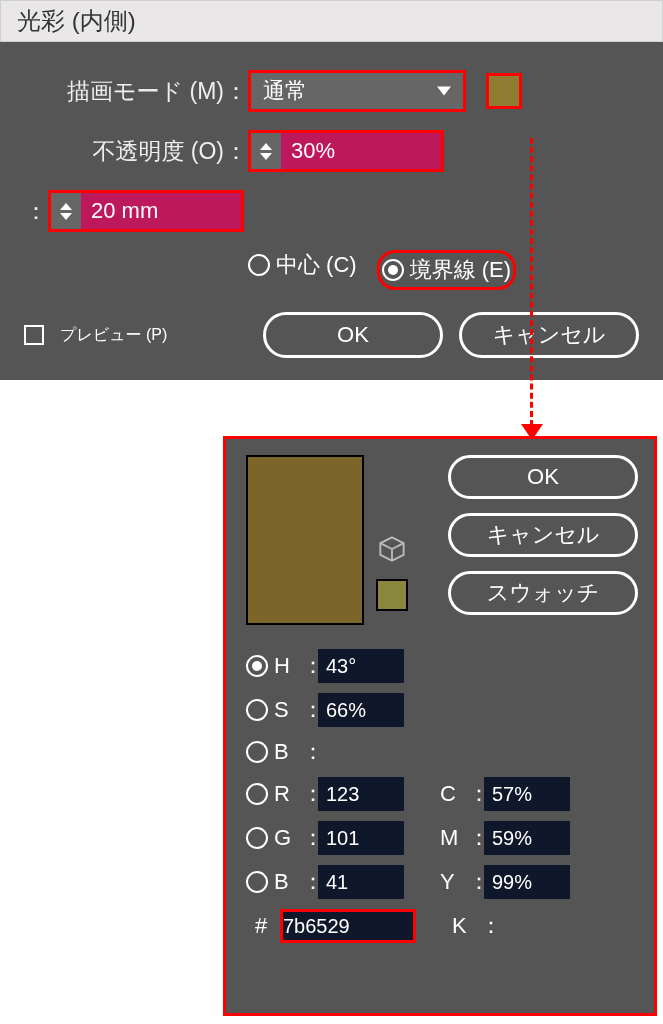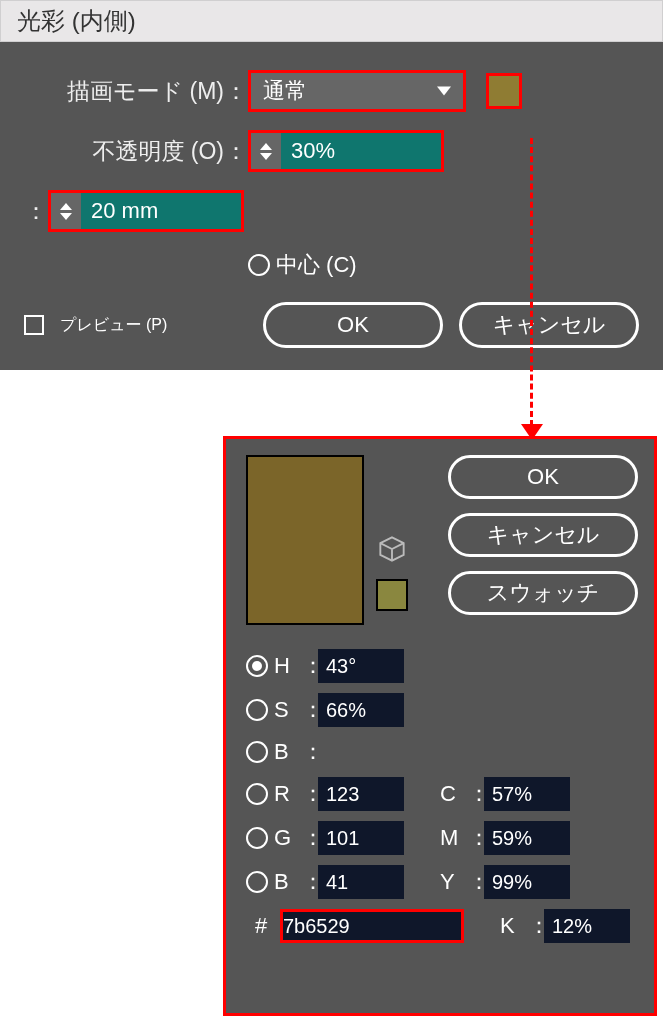--- a/index.html
+++ b/index.html
@@ -12,21 +12,21 @@
   .lbl{width:200px;text-align:right;font-size:23px;color:#eee}
   .colon{width:24px;text-align:center;font-size:23px;color:#eee}
   .dropdown{position:relative;background:#666;border:3px solid #ff0000;width:218px;height:42px;display:flex;align-items:center;padding:0 12px;font-size:22px;color:#fff}
   .dropdown .chev{position:absolute;right:12px;top:50%;transform:translateY(-50%);width:0;height:0;border-left:7px solid transparent;border-right:7px solid transparent;border-top:9px solid #fff}
   .swatch{margin-left:20px;width:36px;height:36px;border:3px solid #ff0000}
   .numwrap{display:flex;border:3px solid #ff0000;height:42px}
   .spin{width:30px;background:#666;display:flex;flex-direction:column;align-items:center;justify-content:center;gap:3px}
   .spin .up,.spin .dn{width:0;height:0;border-left:6px solid transparent;border-right:6px solid transparent}
   .spin .up{border-bottom:7px solid #fff}
   .spin .dn{border-top:7px solid #fff}
-  .numfield{background:#0f766e;color:#fff;border:none;width:160px;padding:0 10px;font-size:22px}
+  .numfield{background:#be185d;color:#fff;border:none;width:160px;padding:0 10px;font-size:22px}
   .radios{display:flex;align-items:flex-start;gap:10px;margin-left:224px;margin-top:6px;margin-bottom:22px}
   .radio{width:22px;height:22px;border:2px solid #fff;border-radius:50%;display:inline-flex;align-items:center;justify-content:center}
   .radio.sel::after{content:"";width:10px;height:10px;border-radius:50%;background:#fff}
   .radiobox{display:flex;align-items:center;gap:6px}
   .radiobox.hl{padding:2px;border:3px solid #ff0000;border-radius:18px}
   .rlabel{font-size:22px;color:#fff}
   .footer1{display:flex;align-items:center;gap:16px}
   .chk{width:20px;height:20px;border:2px solid #fff}
   .plabel{font-size:16px;color:#fff;flex:none}
   .spacer{flex:1}
@@ -44,21 +44,21 @@
   .minisw{width:32px;height:32px;border:2px solid #000}
   .btncol{display:flex;flex-direction:column;gap:14px;margin-left:auto}
   .btn2{border:3px solid #fff;border-radius:24px;background:transparent;color:#fff;font-size:22px;width:190px;height:44px;display:flex;align-items:center;justify-content:center}
   .cvals{margin-top:24px}
   .crow{display:flex;align-items:center;margin-bottom:10px}
   .csel{width:22px;height:22px;border:2px solid #fff;border-radius:50%;display:inline-flex;align-items:center;justify-content:center;margin-right:6px}
   .csel.on::after{content:"";width:10px;height:10px;border-radius:50%;background:#fff}
   .clab{width:28px;font-size:22px}
   .ccolon{width:16px;font-size:22px}
   .cfield{background:#0f172a;color:#fff;border:none;height:34px;width:86px;padding:0 8px;font-size:20px}
-  .cfield.wide{width:184px}
+  .cfield.wide{width:136px}
   .rcol{margin-left:36px;display:flex;align-items:center}
   .rlab{width:28px;font-size:22px}
   .hexhash{width:22px;font-size:22px;text-align:center;margin-right:8px;margin-left:4px}
   .hl2{border:3px solid #ff0000;padding:0}
 </style>
 </head>
 <body>
 
 <div class="dlg1">
   <div class="titlebar">光彩 (内側)</div>
@@ -94,20 +94,24 @@
           <span class="dn"></span>
         </div>
         <input class="numfield" value="20 mm" style="">
       </div>
     </div>
 
     <div class="radios">
       <div class="radiobox">
         <span class="radio"></span>
         <span class="rlabel">中心 (C)</span>
+      </div>
+      <div class="radiobox hl" style="margin-left:10px">
+        <span class="radio sel"></span>
+        <span class="rlabel">境界線 (E)</span>
       </div>
     </div>
 
     <div class="footer1">
       <span class="chk"></span>
       <span class="plabel">プレビュー (P)</span>
       <span class="spacer"></span>
       <div class="btn">OK</div>
       <div class="btn">キャンセル</div>
     </div>
@@ -187,17 +191,16 @@
         <span class="ccolon">：</span>
         <input class="cfield" value="99%" style="">
       </div>
     </div>
     <div class="crow">
       <span class="hexhash">#</span>
       <input class="cfield wide hl2" value="7b6529" style="">
       <div class="rcol">
         <span class="rlab">K</span>
         <span class="ccolon">：</span>
-        <input class="cfield" value="12%" style="">
       </div>
     </div>
   </div>
 </div>
 
 </body></html>

